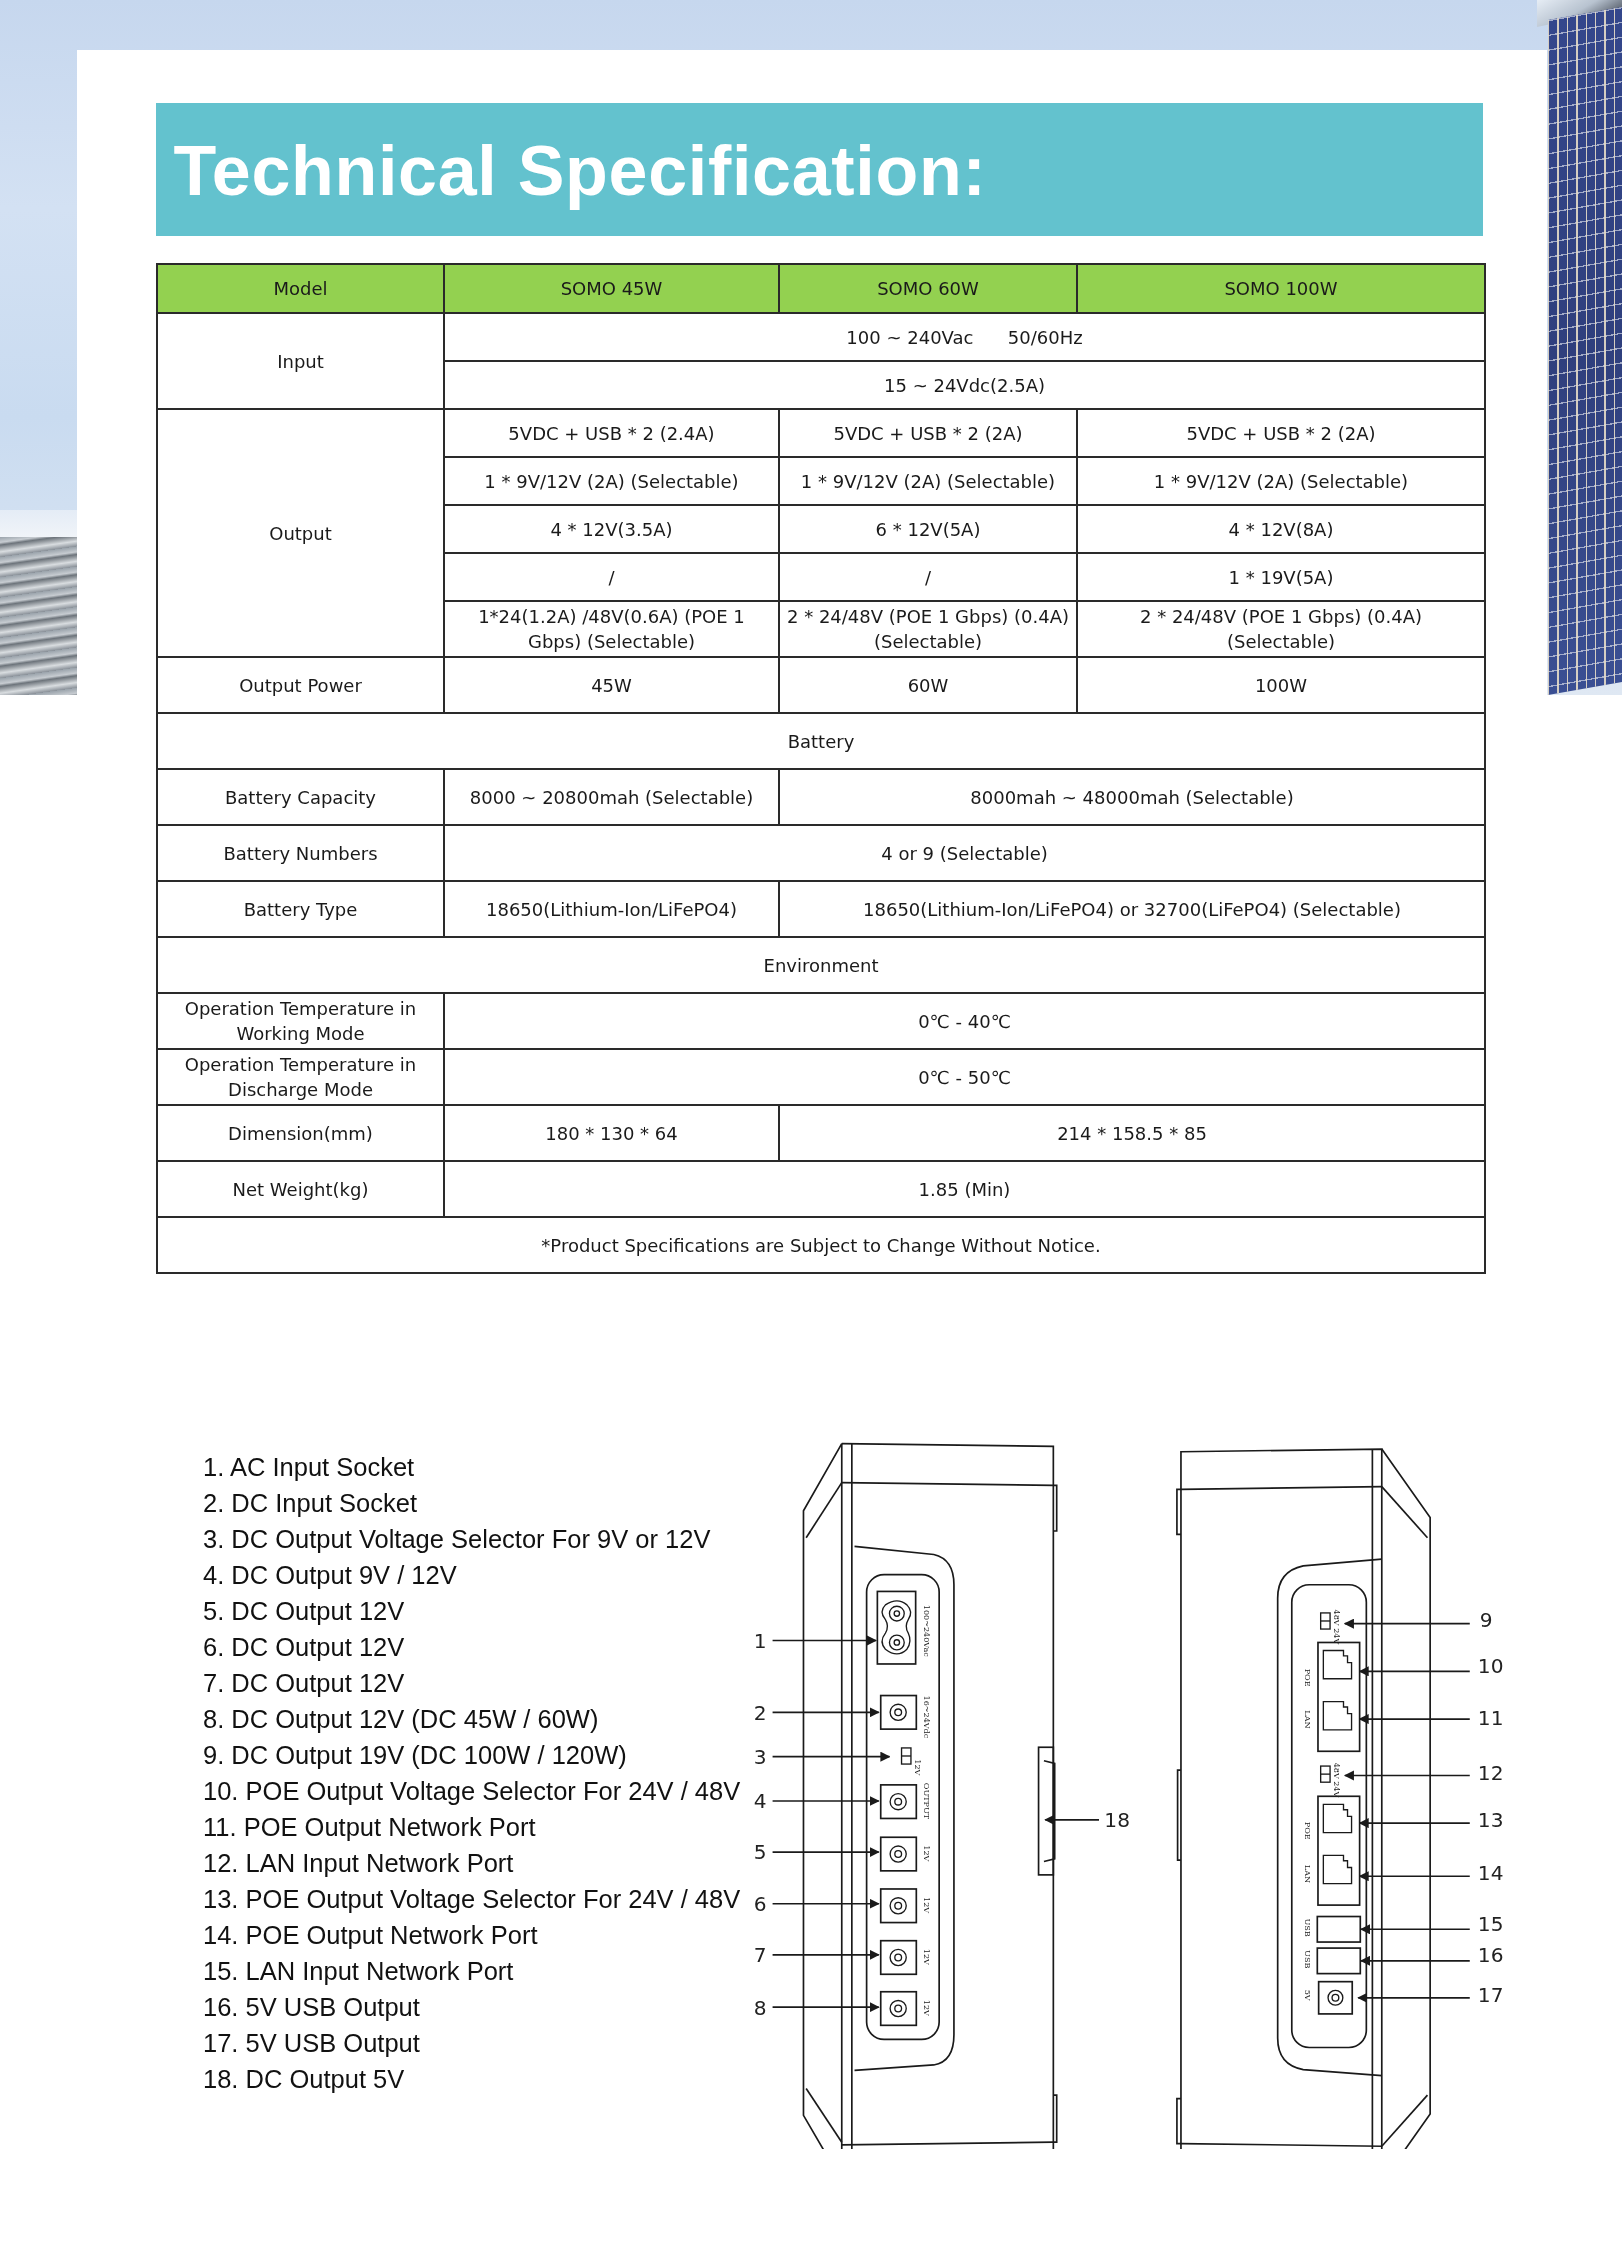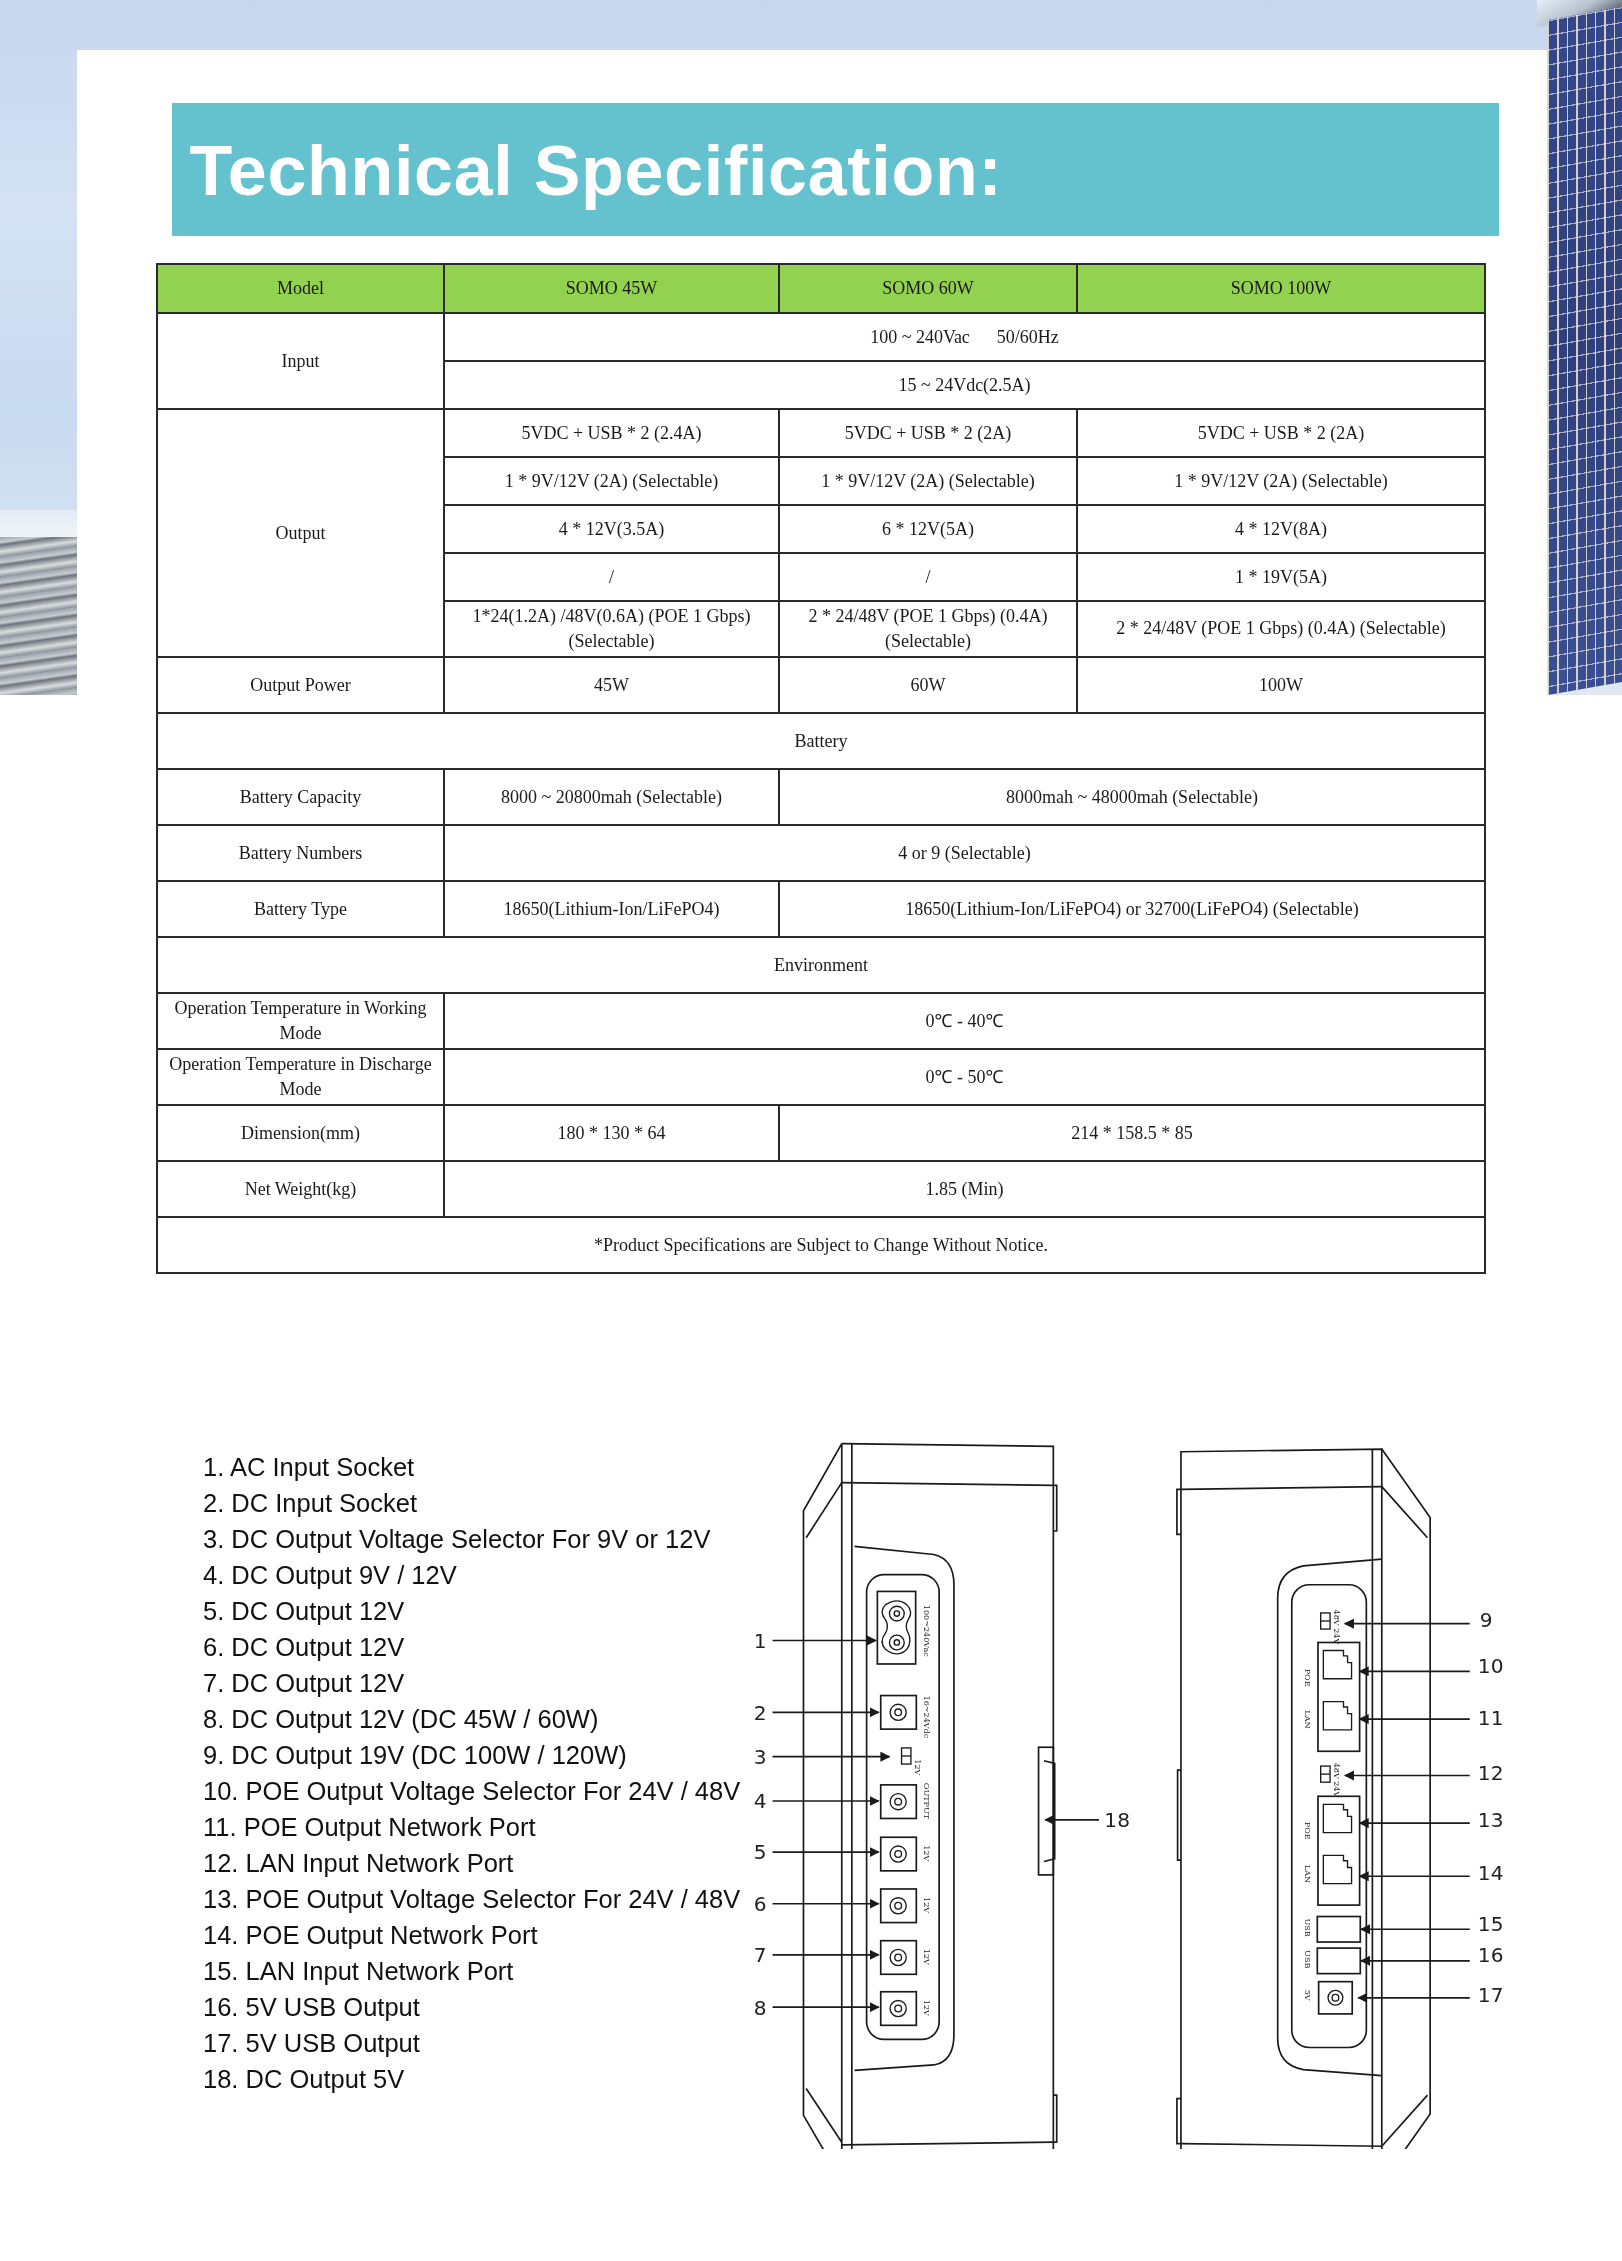--- a/index.html
+++ b/index.html
@@ -10,26 +10,26 @@
     background: repeating-linear-gradient(172deg, #9aa3ab 0px, #c7ccd1 5.4px, #6d747b 8px, #d9dde0 14.8px, #8a9199 20px); }
   .bg-left-cloud { position:absolute; left:0; top:510px; width:78px; height:34px; background:linear-gradient(180deg,#e4ecf6,#f4f6f9); }
   .bg-solar { position:absolute; left:1548px; top:20px; width:75px; height:675px;
     background:
       repeating-linear-gradient(90deg, rgba(230,220,200,0.9) 0px, rgba(230,220,200,0.9) 1.3px, transparent 1.3px, transparent 9.4px),
       repeating-linear-gradient(180deg, rgba(210,215,230,0.7) 0px, rgba(210,215,230,0.7) 1.3px, transparent 1.3px, transparent 14.8px),
       linear-gradient(180deg, #34478c, #2f3f7d 50%, #3a4f93);
     transform: skewY(-10deg); transform-origin: left top; }
   .bg-solar-frame { position:absolute; left:1537px; top:0; width:85px; height:27px; background:linear-gradient(160deg,#e6edf5 0%, #b8c3d0 60%, #5c6470 100%); transform:skewY(-12deg); transform-origin:left bottom; }
   .card { position:absolute; left:77px; top:50px; width:1470px; height:2211px; background:#ffffff; }
-  .banner { position:absolute; left:172px; top:103px; width:1327px; height:133px; background:#63c2ce; }
+  .banner { position:absolute; left:156px; top:103px; width:1327px; height:133px; background:#63c2ce; }
   .banner-title { position:absolute; left:17.5px; top:28px; font-size:70px; font-weight:bold; color:#ffffff; letter-spacing:0.7px; white-space:nowrap; font-family:"Liberation Sans", sans-serif; }
 
   table.spec { position:absolute; left:156px; top:263px; width:1327px; border-collapse:collapse; table-layout:fixed;
     font-family:"DejaVu Sans", sans-serif; font-size:18px; color:#1a1a1a; }
-  table.spec td { border:2px solid #2a2a2a; text-align:center; vertical-align:middle; padding:0 6px; line-height:27px;font-family:Liberation Serif, serif; }
+  table.spec td { border:2px solid #2a2a2a; text-align:center; vertical-align:middle; padding:0 6px; line-height:27px; }
   table.spec tr.hdr td { background:#93d150; height:47px; }
   .h75 { height:46px; } .h80 { height:54px; } .h86 { height:54px; }
 
   .list { position:absolute; left:203px; top:1449px; font-family:"Liberation Sans", sans-serif; font-size:25.5px; color:#111111; line-height:36px; }
   .list-item { white-space:nowrap; }
 
   .diagram { position:absolute; left:739px; top:1410px; width:806px; height:739px; }
   .diagram svg { width:806px; height:739px; }
   .callout { font-family:"DejaVu Sans", sans-serif; font-size:30px; fill:#222; }
   .portlbl { font-family:"DejaVu Serif", serif; font-size:12px; fill:#222; }

